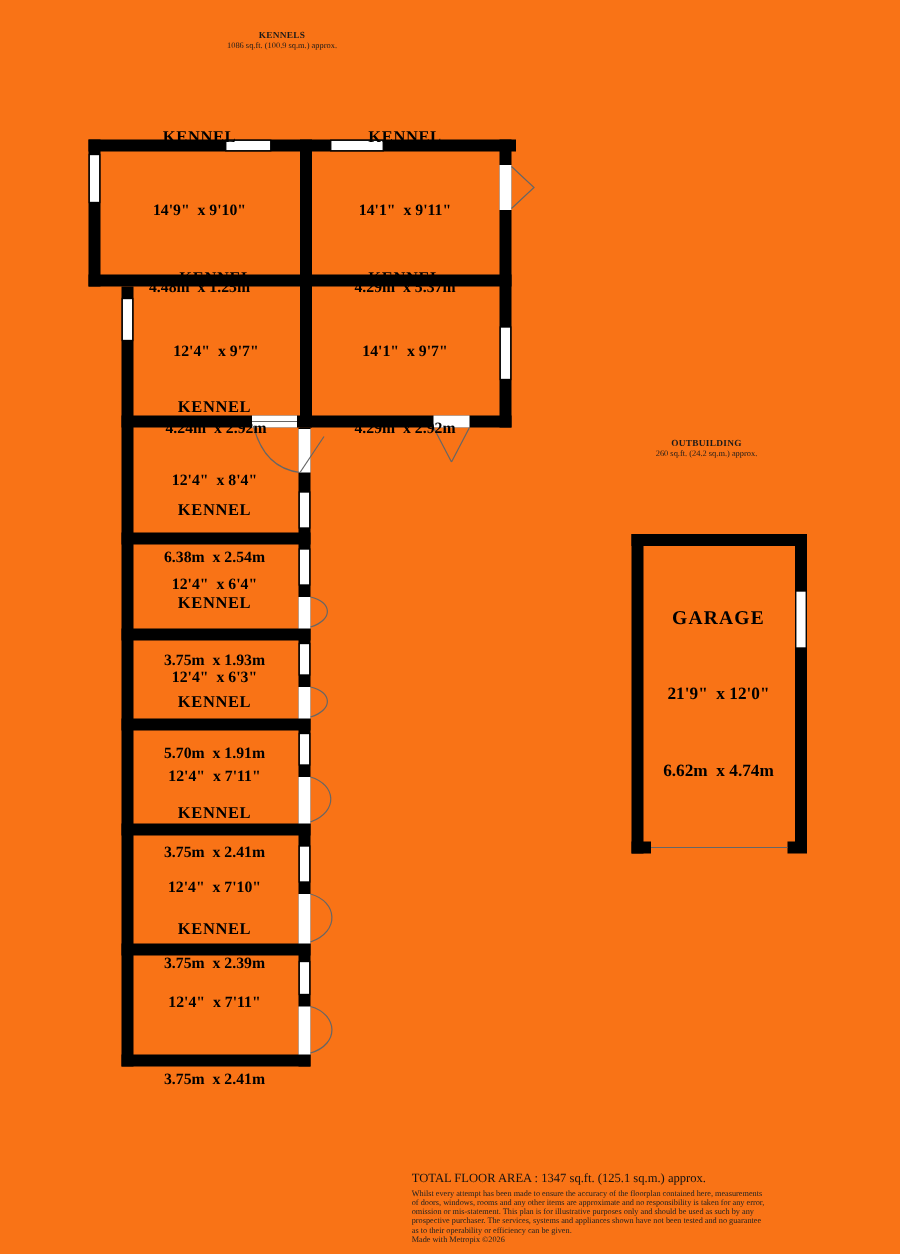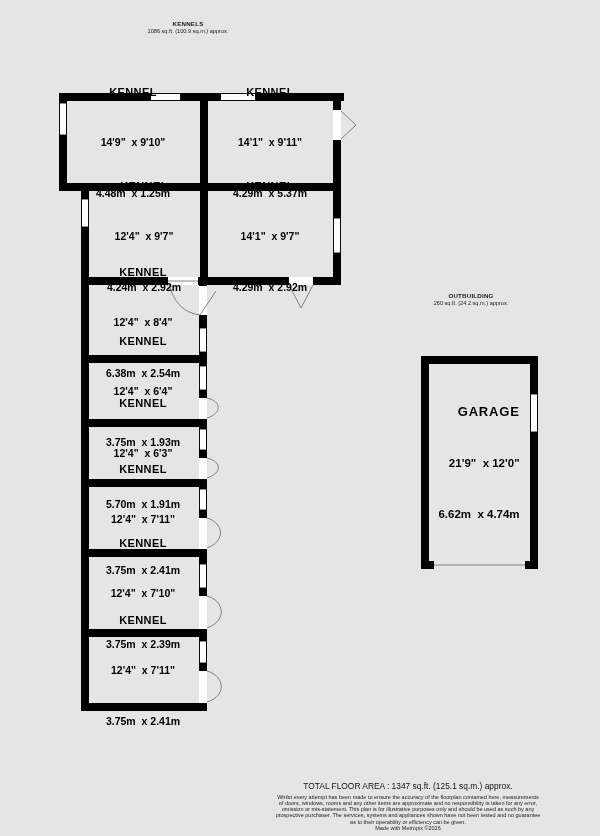--- a/index.html
+++ b/index.html
@@ -1,29 +1,29 @@
 <!DOCTYPE html>
 <html><head>
 <meta charset="utf-8">
 <style>
   html,body{margin:0;padding:0;background:#fff;}
-  .page{position:relative;width:600px;height:836px;background:#e5e5e5;overflow:hidden;
-        font-family:Liberation Sans, sans-serif;color:#000;}
+  .page{position:relative;width:600px;height:836px;background:#f97316;overflow:hidden;
+        font-family:Liberation Serif, serif;color:#000;}
   .plan-svg{position:absolute;left:0;top:0;}
   .hdr{position:absolute;transform:translateX(-50%);text-align:center;color:#1a1a1a;white-space:nowrap;}
   .hdr .t{font-size:6.2px;font-weight:bold;letter-spacing:.2px;}
   .hdr .a{font-size:5.6px;margin-top:1px;}
   .room-label{position:absolute;transform:translate(-50%,-50%);text-align:center;
               line-height:1.18;white-space:pre;}
   .room-name{font-size:11px;font-weight:bold;letter-spacing:.4px;}
   .room-dim{font-size:10.5px;font-weight:bold;}
   .garage .room-name{font-size:13px;letter-spacing:.8px;}
   .garage .room-dim{font-size:11.5px;}
-  .footer{position:absolute;left:408px;top:781px;transform:translateX(-50%);
-          text-align:center;white-space:nowrap;}
+  .footer{position:absolute;left:392px;top:781px;transform:translateX(-50%);
+          white-space:nowrap;}
   .footer .total{font-size:8.4px;color:#111;margin-bottom:3px;}
   .footer .line{font-size:5.5px;line-height:1.12;color:#222;}
 </style>
 </head>
 <body>
 
 <div class="page">
 
   <svg class="plan-svg" width="600" height="836" viewBox="0 0 600 836">
 
@@ -146,21 +146,21 @@
   <div class="room-label" style="left:143px;top:593px;">
     <div class="room-name">KENNEL</div>
     <div class="room-dim">12'4"  x 7'10"</div>
     <div class="room-dim">3.75m  x 2.39m</div>
   </div>
   <div class="room-label" style="left:143px;top:670px;">
     <div class="room-name">KENNEL</div>
     <div class="room-dim">12'4"  x 7'11"</div>
     <div class="room-dim">3.75m  x 2.41m</div>
   </div>
-  <div class="room-label garage" style="left:479px;top:463px;text-align:right;">
+  <div class="room-label garage" style="left:479px;top:463px;">
     <div class="room-name">GARAGE</div>
     <div class="room-dim">21'9"  x 12'0"</div>
     <div class="room-dim">6.62m  x 4.74m</div>
   </div>
 
   <div class="footer">
     <div class="total">TOTAL FLOOR AREA : 1347 sq.ft. (125.1 sq.m.) approx.</div>
     <div class="line">Whilst every attempt has been made to ensure the accuracy of the floorplan contained here, measurements</div>
     <div class="line">of doors, windows, rooms and any other items are approximate and no responsibility is taken for any error,</div>
     <div class="line">omission or mis-statement. This plan is for illustrative purposes only and should be used as such by any</div>

